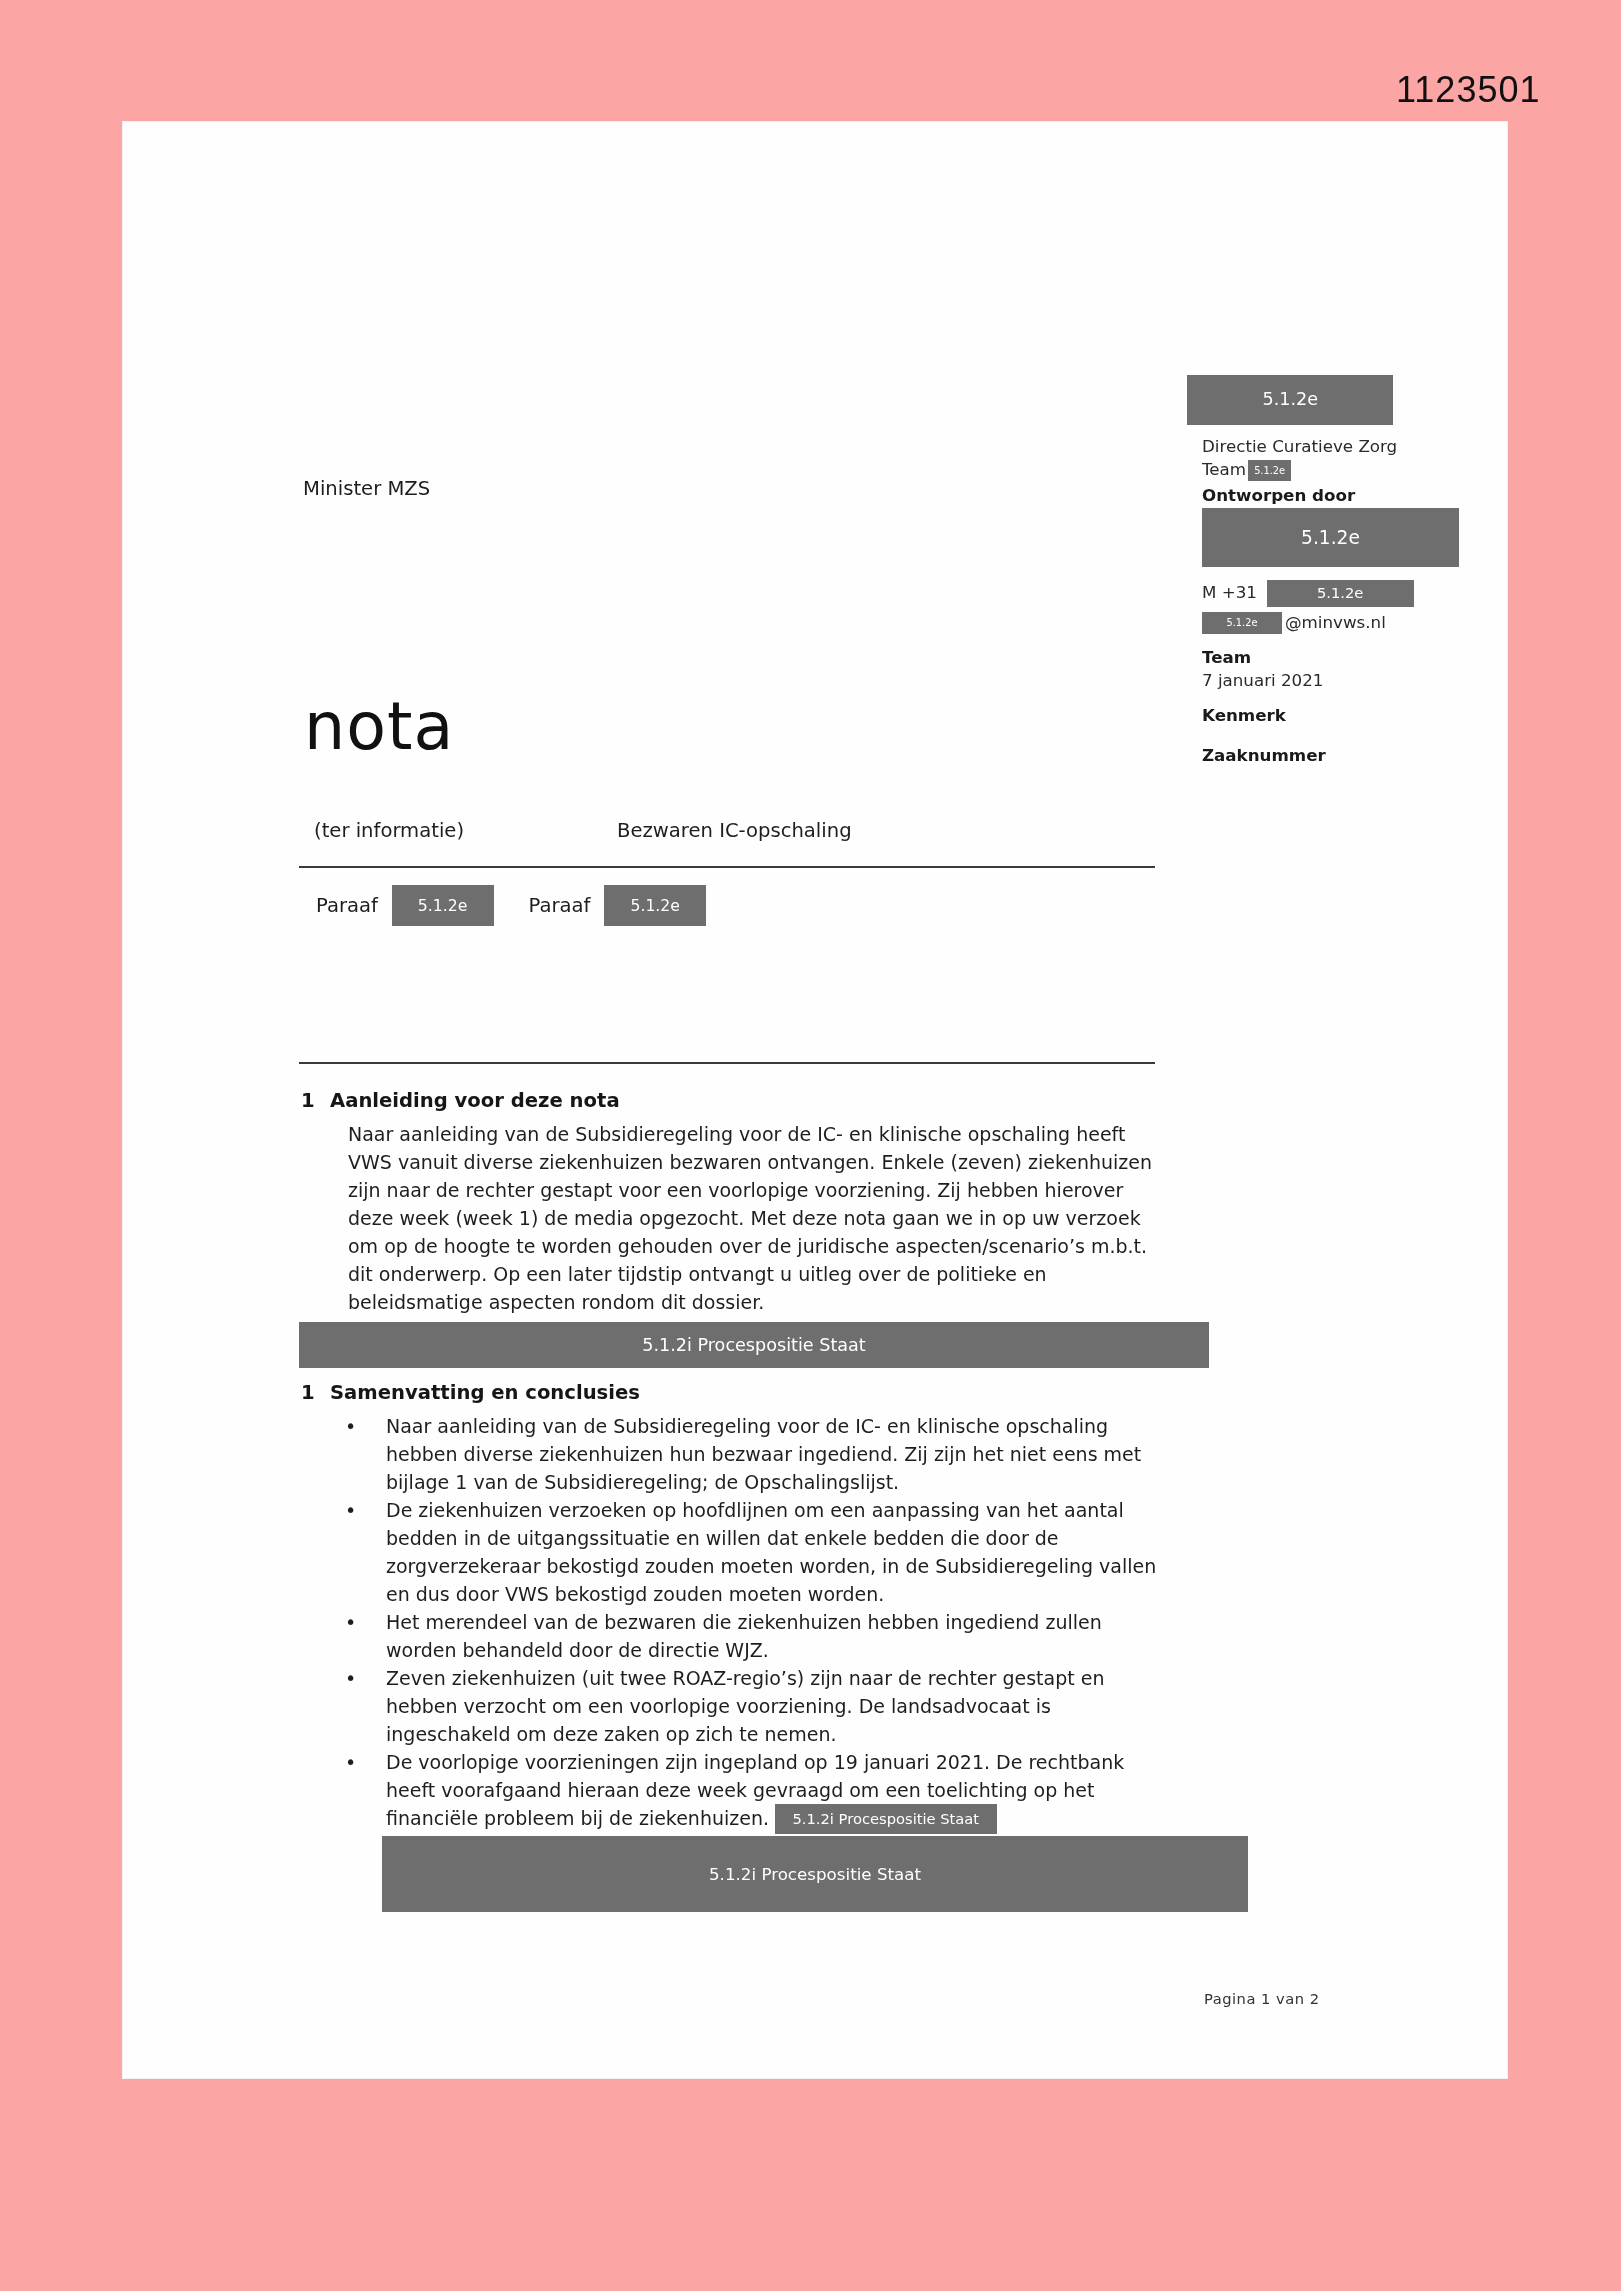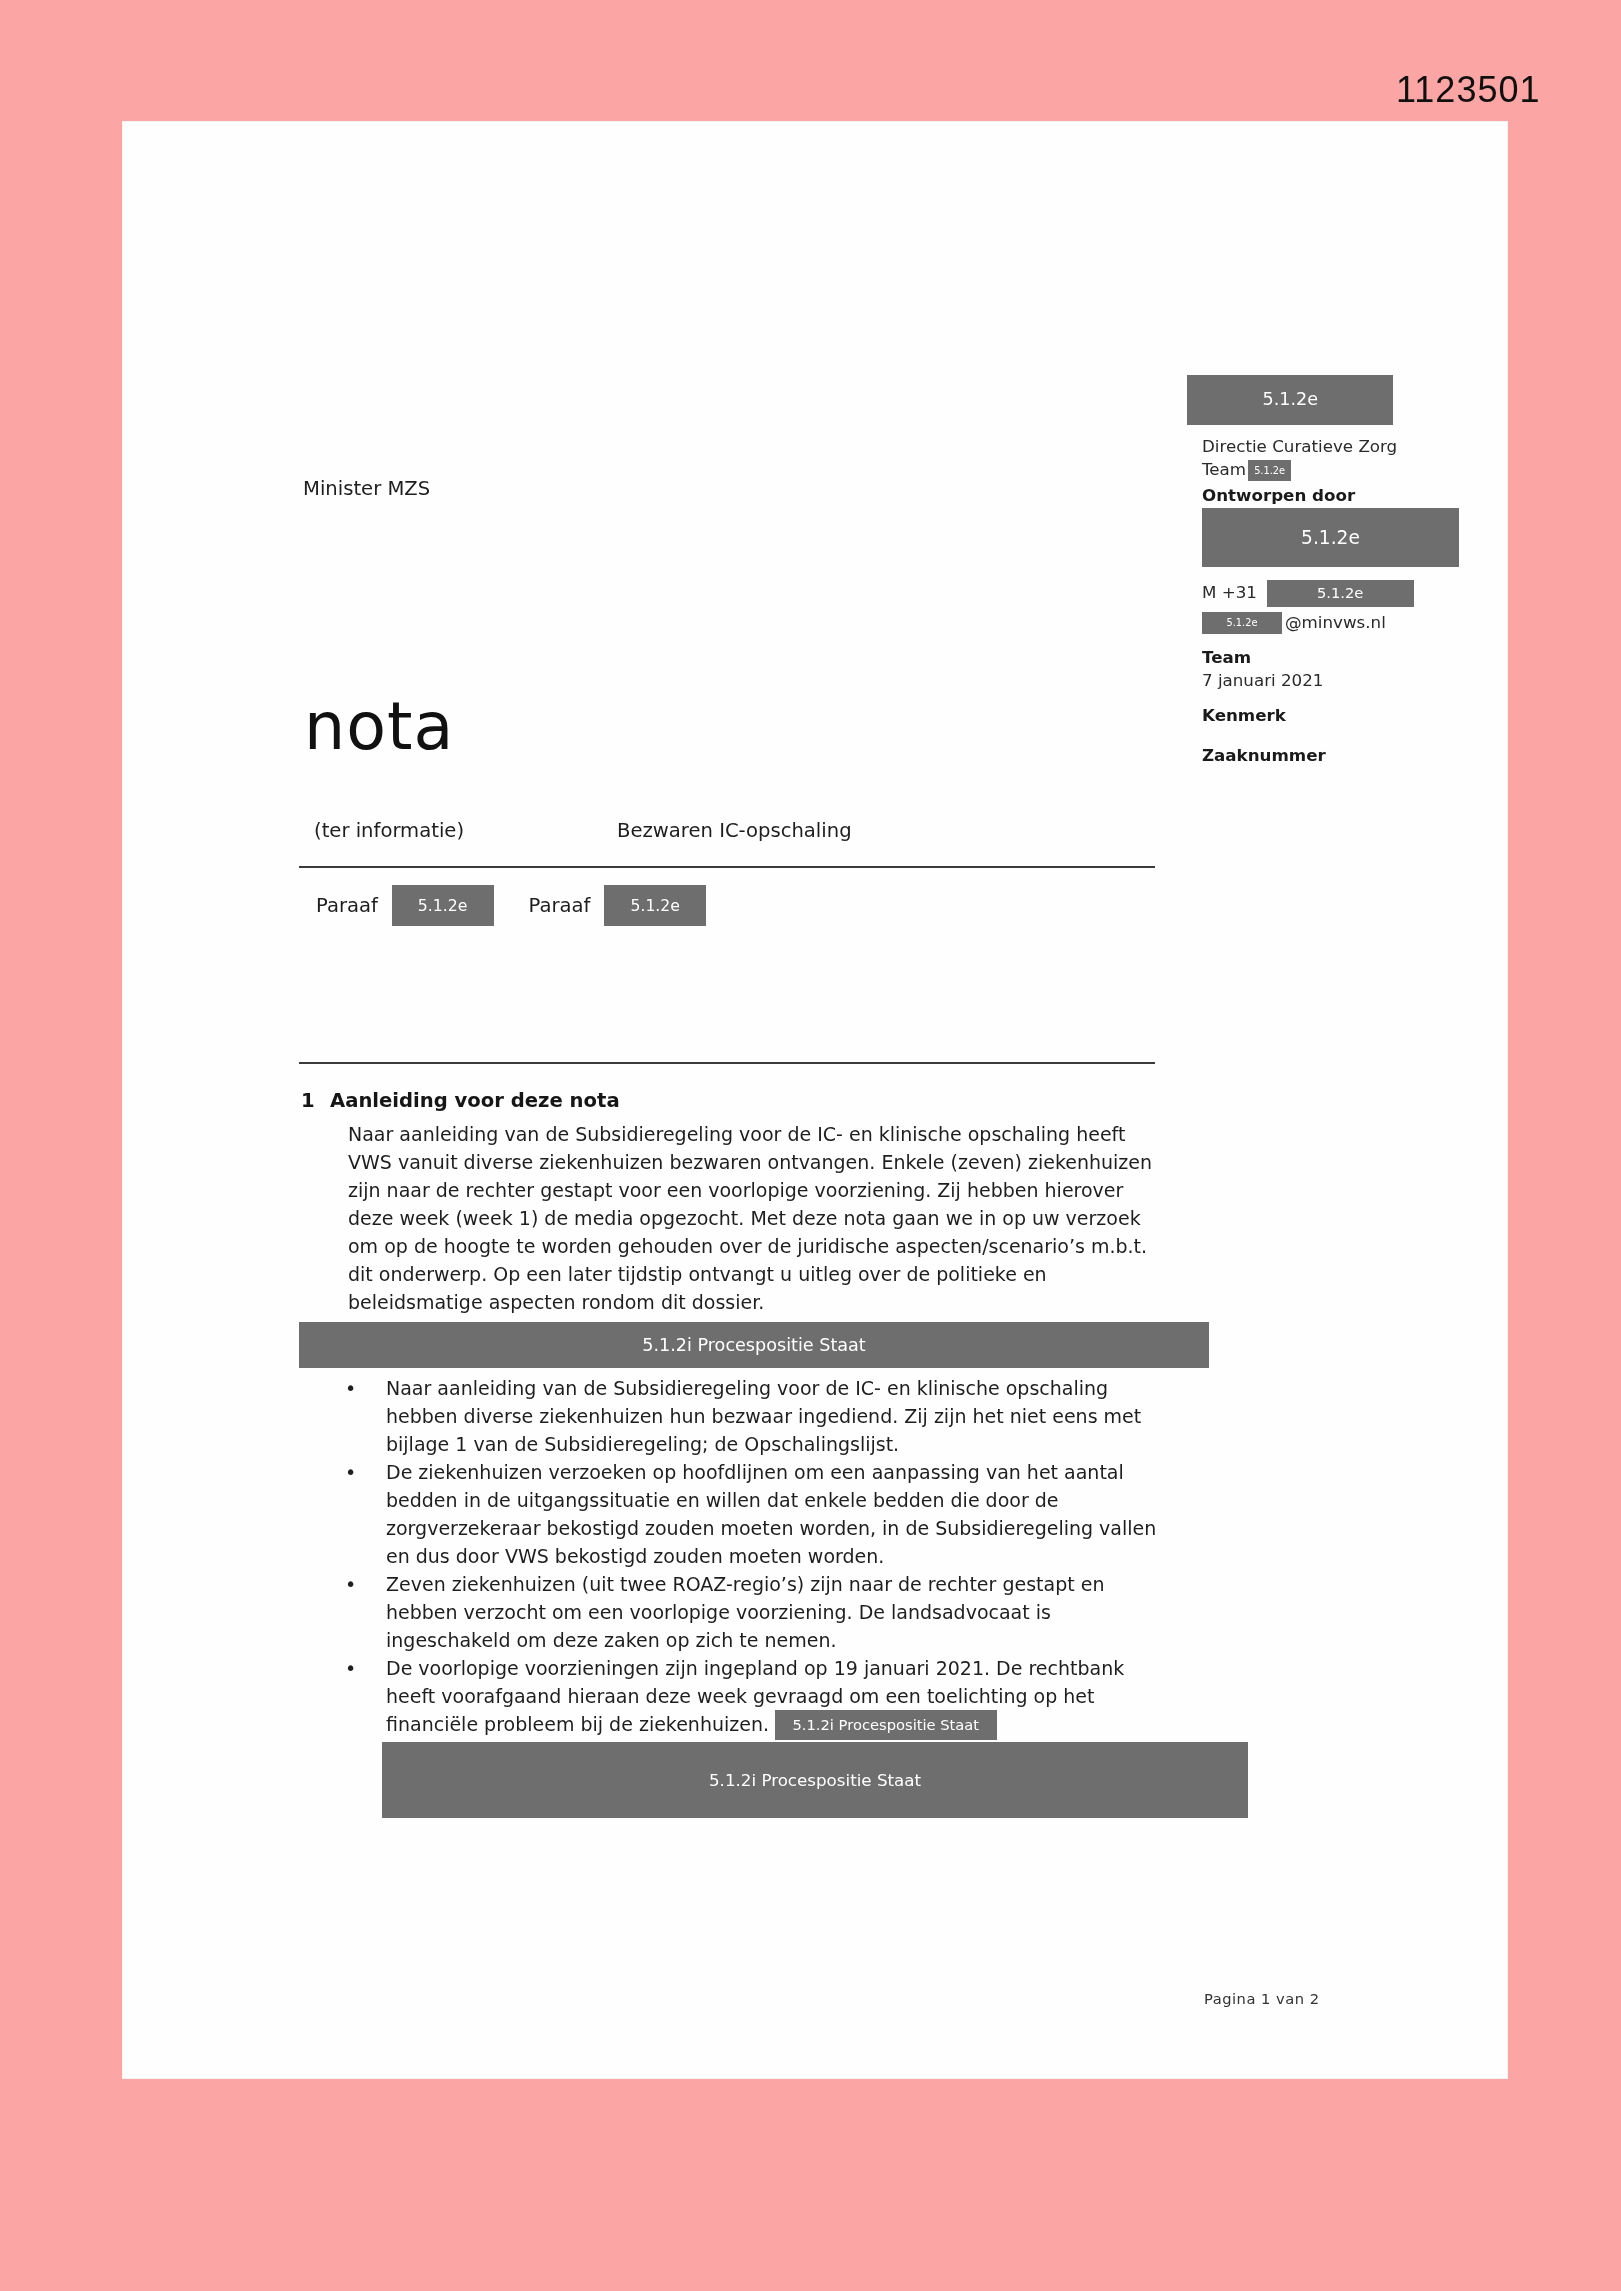--- a/index.html
+++ b/index.html
@@ -129,24 +129,26 @@
 
   <main class="body-col">
     <div class="rule rule-2"></div>
 
     <h2 class="sec-heading"><span class="sec-num">1</span><span>Aanleiding voor deze nota</span></h2>
 
     <p class="sec-body">Naar aanleiding van de Subsidieregeling voor de IC- en klinische opschaling heeft VWS vanuit diverse ziekenhuizen bezwaren ontvangen. Enkele (zeven) ziekenhuizen zijn naar de rechter gestapt voor een voorlopige voorziening. Zij hebben hierover deze week (week 1) de media opgezocht. Met deze nota gaan we in op uw verzoek om op de hoogte te worden gehouden over de juridische aspecten/scenario’s m.b.t. dit onderwerp. Op een later tijdstip ontvangt u uitleg over de politieke en beleidsmatige aspecten rondom dit dossier.</p>
 
     <div class="redaction rbox redaction-bar" style="background-color: rgb(110, 110, 110);">5.1.2i Procespositie Staat</div>
 
+    <h2 class="sec-heading second"><span class="sec-num">1</span><span>Samenvatting en conclusies</span></h2>
 
     <ul class="bullets">
         <li class="bullet-item"><span>Naar aanleiding van de Subsidieregeling voor de IC- en klinische opschaling hebben diverse ziekenhuizen hun bezwaar ingediend. Zij zijn het niet eens met bijlage 1 van de Subsidieregeling; de Opschalingslijst.</span></li>
         <li class="bullet-item"><span>De ziekenhuizen verzoeken op hoofdlijnen om een aanpassing van het aantal bedden in de uitgangssituatie en willen dat enkele bedden die door de zorgverzekeraar bekostigd zouden moeten worden, in de Subsidieregeling vallen en dus door VWS bekostigd zouden moeten worden.</span></li>
+        <li class="bullet-item"><span>Het merendeel van de bezwaren die ziekenhuizen hebben ingediend zullen worden behandeld door de directie WJZ.</span></li>
         <li class="bullet-item"><span>Zeven ziekenhuizen (uit twee ROAZ-regio’s) zijn naar de rechter gestapt en hebben verzocht om een voorlopige voorziening. De landsadvocaat is ingeschakeld om deze zaken op zich te nemen.</span></li>
         <li class="bullet-item"><span>De voorlopige voorzieningen zijn ingepland op 19 januari 2021. De rechtbank heeft voorafgaand hieraan deze week gevraagd om een toelichting op het financiële probleem bij de ziekenhuizen.</span><span class="redaction redaction-inline" style="background-color: rgb(110, 110, 110);">5.1.2i Procespositie Staat</span></li>
       </ul>
 
     <div class="redaction rbox redaction-block" style="background-color: rgb(110, 110, 110);">5.1.2i Procespositie Staat</div>
   </main>
 
   <div class="page-footer">Pagina 1 van 2</div>
 </div>
 

